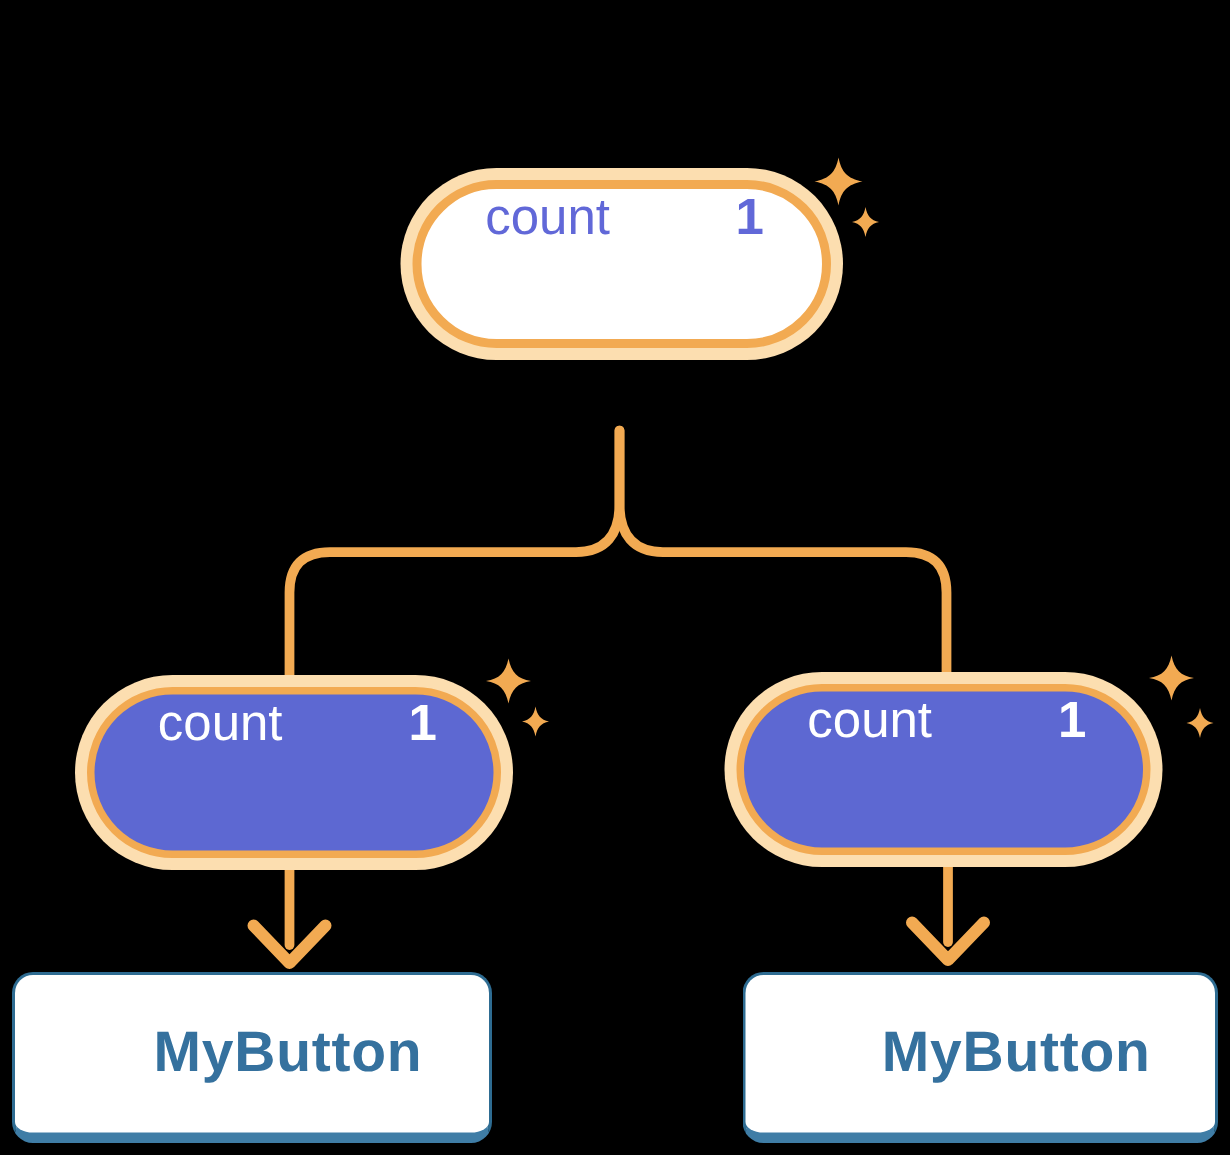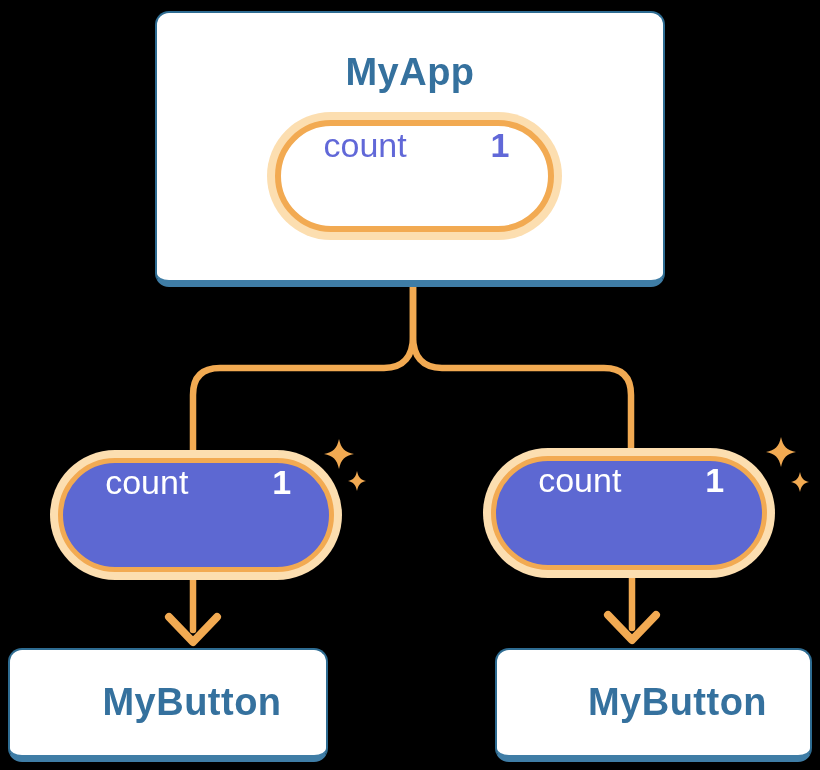--- a/index.html
+++ b/index.html
@@ -69,23 +69,20 @@
     <path class="sparkle" d="M559 105 C561 115 565 119 575 121 C565 123 561 127 559 137 C557 127 553 123 543 121 C553 119 557 115 559 105 Z"></path>
     <path class="sparkle" d="M577 138 C578.2 144 580.5 146.8 586 148 C580.5 149.2 578.2 152 577 158 C575.8 152 573.5 149.2 568 148 C573.5 146.8 575.8 144 577 138 Z"></path>
 
     <path class="sparkle" d="M339 439 C341 448.5 345 452.5 354 454 C345 455.5 341 459.5 339 469 C337 459.5 333 455.5 324 454 C333 452.5 337 448.5 339 439 Z"></path>
     <path class="sparkle" d="M357 471 C358.2 477 360.5 479.8 366 481 C360.5 482.2 358.2 485 357 491 C355.8 485 353.5 482.2 348 481 C353.5 479.8 355.8 477 357 471 Z"></path>
 
     <path class="sparkle" d="M781 437 C783 446.5 787 450.5 796 452 C787 453.5 783 457.5 781 467 C779 457.5 775 453.5 766 452 C775 450.5 779 446.5 781 437 Z"></path>
     <path class="sparkle" d="M800 472 C801.2 478 803.5 480.8 809 482 C803.5 483.2 801.2 486 800 492 C798.8 486 796.5 483.2 791 482 C796.5 480.8 798.8 478 800 472 Z"></path>
   </svg>
 
-  <div class="card root-card" style="left:155px;top:11px;width:510px;height:276px;">
-    <div class="card-title">MyApp</div>
-  </div>
 
   <div class="pill-glow" style="left:267px;top:112px;width:295px;height:128px;">
     <div class="pill-body light">
       <div class="pill-cell label">
         <span class="pill-text">count</span>
       </div>
       <div class="pill-divider"></div>
       <div class="pill-cell value">
         <span class="pill-text val">1</span>
       </div>

